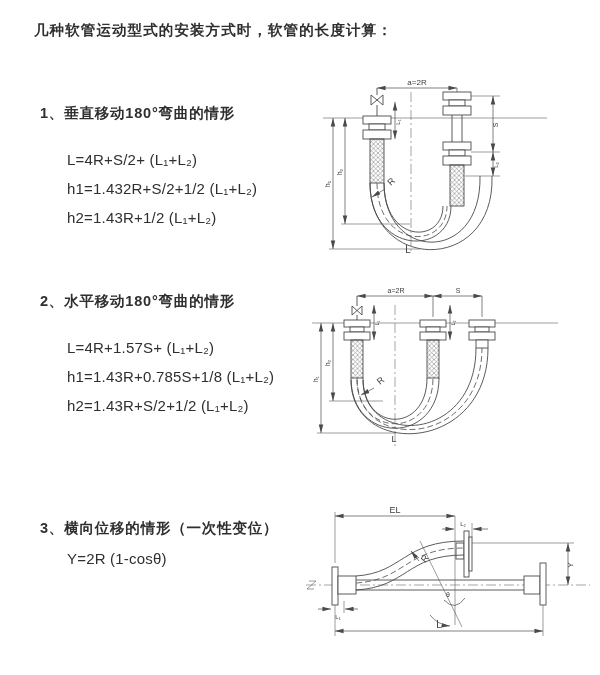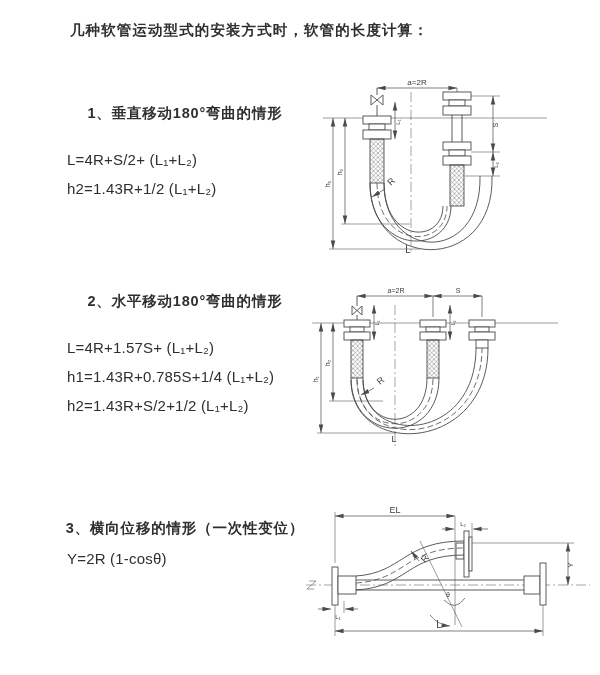--- a/index.html
+++ b/index.html
@@ -1,20 +1,20 @@
 <!DOCTYPE html>
 <html><head>
 <meta charset="utf-8">
 <style>
   html,body{margin:0;padding:0;background:#ffffff;}
   .page{position:relative;width:600px;height:675px;background:#fff;overflow:hidden;
         font-family:"Liberation Sans","DejaVu Sans",sans-serif;color:#2f2f2f;}
-  .title{position:absolute;left:34px;top:21px;font-size:14.5px;font-weight:600;letter-spacing:1.1px;margin-left:36px;}
+  .title{position:absolute;left:34px;top:21px;font-size:14.5px;font-weight:600;letter-spacing:1.1px;}
   .section{position:absolute;left:40px;width:290px;}
-  .heading{font-size:14.5px;font-weight:600;letter-spacing:0.8px;text-align:center;}
+  .heading{font-size:14.5px;font-weight:600;letter-spacing:0.8px;}
   .formula{margin:12px 0 0 27px;font-size:15px;letter-spacing:0.2px;white-space:nowrap;}
   .formula.first{margin-top:28px;}
   svg{position:absolute;display:block;}
   svg text{font-family:"Liberation Sans","DejaVu Sans",sans-serif;fill:#3d3d3d;}
   .ln{stroke:#4a4a4a;stroke-width:0.9;fill:none;}
   .thin{stroke:#5a5a5a;stroke-width:0.6;fill:none;}
   .dim{stroke:#4a4a4a;stroke-width:0.7;fill:none;}
   .cl{stroke:#6a6a6a;stroke-width:0.6;fill:none;stroke-dasharray:10 3 2 3;}
   .hd{stroke:#4a4a4a;stroke-width:0.8;fill:none;stroke-dasharray:6 3;}
   .fit{fill:#ffffff;stroke:#4a4a4a;stroke-width:0.9;}
@@ -22,27 +22,28 @@
 </head>
 <body>
 
 <div class="page">
 
   <div class="title">几种软管运动型式的安装方式时，软管的长度计算：</div>
 
   <div class="section" style="top:104px">
     <div class="heading">1、垂直移动180°弯曲的情形</div>
     <div class="formula first">L=4R+S/2+ (L₁+L₂)</div>
+    <div class="formula">h1=1.432R+S/2+1/2 (L₁+L₂)</div>
     <div class="formula">h2=1.43R+1/2 (L₁+L₂)</div>
   </div>
 
   <div class="section" style="top:292px">
     <div class="heading">2、水平移动180°弯曲的情形</div>
     <div class="formula first">L=4R+1.57S+ (L₁+L₂)</div>
-    <div class="formula">h1=1.43R+0.785S+1/4 (L₁+L₂)</div>
+    <div class="formula">h1=1.43R+0.785S+1/8 (L₁+L₂)</div>
     <div class="formula">h2=1.43R+S/2+1/2 (L₁+L₂)</div>
   </div>
 
   <div class="section" style="top:519px">
     <div class="heading">3、横向位移的情形（一次性变位）</div>
     <div class="formula">Y=2R (1-cosθ)</div>
   </div>
 
   <svg style="left:315px;top:72px" width="285" height="186" viewBox="0 0 285 186">
     <defs>

